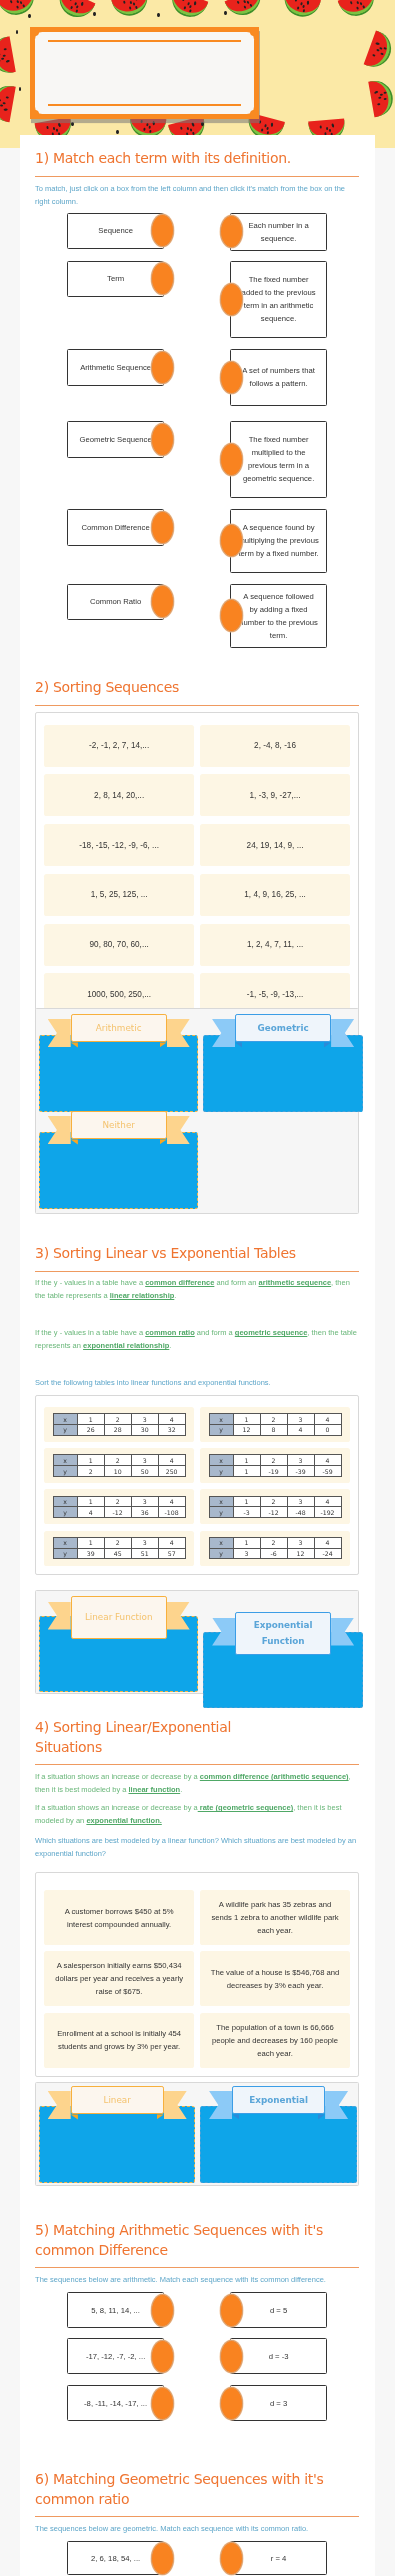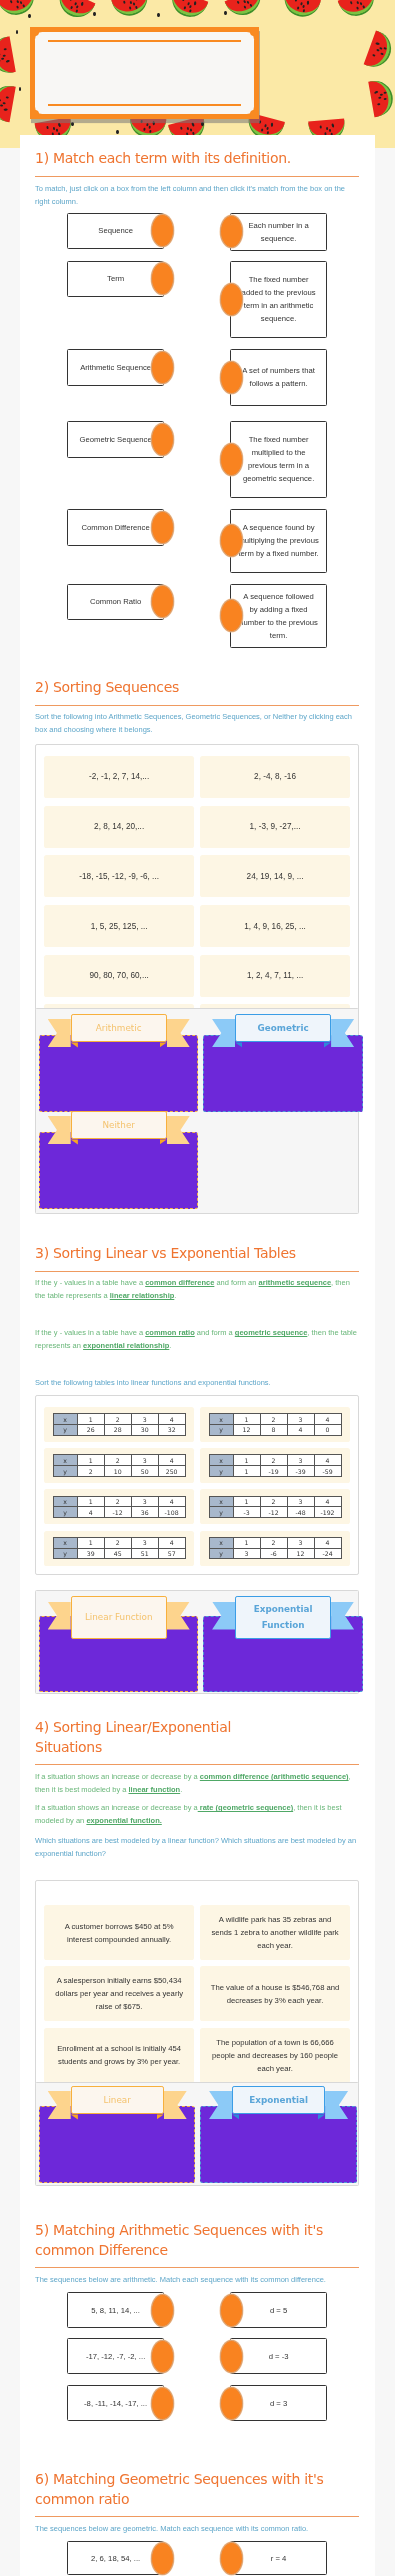--- a/index.html
+++ b/index.html
@@ -44,21 +44,21 @@
   .tile.tbl { height: 52px; }
   .tile.sit { height: 81px; font-size: 7.7px; line-height: 13px; padding: 0 8.2px; }
 
   
   .xy { border-collapse: collapse; font-family: "DejaVu Sans", sans-serif; font-size: 6.2px; background: #fff; }
   .xy td { border: 0.5px solid #555; width: 27px; height: 10.8px; text-align: center; padding: 0 1px; color: #333; }
   .xy td.h { background: #a8b8cc; width: 24px; }
 
   
   .binbox { position: relative; width: 355px; background: #f6f6f6; border: 0.5px solid #d8d8d8; border-radius: 1.5px; }
-  .bin { position: absolute; border: 1px dashed #f5b546; border-radius: 2.6px; background: #6d28d9; }
+  .bin { position: absolute; border: 1px dashed #f5b546; border-radius: 2.6px; background: #0ea5e9; }
   .bin.blue { border-color: #4fa1d5; font-weight: bold; }
   .ribbon { position: absolute; height: 28px; }
   .rib-tail { position: absolute; top: 4.6px; width: 23px; height: 28px; background: #fdd48d; }
   .rib-tail.l { left: -23px; clip-path: polygon(0 0, 100% 0, 100% 100%, 0 100%, 40% 50%); }
   .rib-tail.r { right: -23px; clip-path: polygon(0 0, 100% 0, 60% 50%, 100% 100%, 0 100%); }
   .blue .rib-tail { background: #8ccaf7; }
   .rib-face { position: relative; height: 100%; background: #fcf6ee; border: 1px solid #f7b03d; border-radius: 2.1px; display: flex; align-items: center; justify-content: center; text-align: center; font-family: "DejaVu Sans", sans-serif; font-size: 8.8px; line-height: 15.5px; color: #f4c36f; padding: 2.1px 4.1px; }
   .blue .rib-face { background: #eff5fb; border-color: #3b9de6; color: #5aa5d8; }
   .fold { position: absolute; bottom: -5.2px; width: 7.2px; height: 5.2px; background: #f7a623; }
   .blue .fold { background: #2d8ad9; }
@@ -165,21 +165,20 @@
       <div class="m-right" style="top:375px;height:64px">
           <span class="dot"></span>
           <span>A sequence followed by adding a fixed number to the previous term.</span>
         </div>
     </div>
   </div>
 
   <div class="section" style="top:543px">
     <h2 class="sec-title">2) Sorting Sequences</h2>
     <div class="sec-rule"></div>
-    <p class="instr">Sort the following into Arithmetic Sequences, Geometric Sequences, or Neither by clicking each box and choosing where it belongs.</p>
     <div class="tilebox" style="margin-top:7.2px">
       <div class="tile seq">-2, -1, 2, 7, 14,...</div>
       <div class="tile seq">2, -4, 8, -16</div>
       <div class="tile seq">2, 8, 14, 20,...</div>
       <div class="tile seq">1, -3, 9, -27,...</div>
       <div class="tile seq">-18, -15, -12, -9, -6, ...</div>
       <div class="tile seq">24, 19, 14, 9, ...</div>
       <div class="tile seq">1, 5,  25, 125, ...</div>
       <div class="tile seq">1, 4, 9, 16, 25, ...</div>
       <div class="tile seq">90, 80, 70, 60,...</div>
@@ -390,36 +389,36 @@
   </div>
 
   <div class="binbox" style="position:absolute;left:15.5px;top:1455px;width:324px;height:104px">
     <div class="bin" style="left:2.6px;top:25px;width:159px;height:76px">
       <div class="ribbon" style="left:31px;top:-20.6px;width:96px;height:43px">
         <div class="rib-tail l" style="top:5.2px;height:28px"></div>
           <div class="rib-tail r" style="top:5.2px;height:28px"></div>
         <div class="rib-face">Linear Function</div>
       </div>
     </div>
-    <div class="bin blue" style="left:167px;top:25px;width:160px;height:76px">
+    <div class="bin blue" style="left:167px;top:41px;width:160px;height:76px">
       <div class="ribbon blue" style="left:31px;top:-20.6px;width:96px;height:43px">
         <div class="rib-tail l" style="top:5.2px;height:28px"></div>
           <div class="rib-tail r" style="top:5.2px;height:28px"></div>
         <div class="rib-face">Exponential Function</div>
       </div>
     </div>
   </div>
 
   <div class="section" style="top:1583px">
     <h2 class="sec-title" style="width:216px">4) Sorting Linear/Exponential Situations</h2>
     <div class="sec-rule"></div>
     <p class="green" style="margin-top:5.2px"><span>If a situation shows an increase or decrease by a </span><b>common difference (arithmetic sequence)</b><span>, then it is best modeled by a </span><b>linear function</b><span>.</span></p>
     <p class="green" style="margin-top:5.2px"><span>If a situation shows an increase or decrease by a</span><b> rate (geometric sequence)</b><span>, then it is best modeled by an </span><b>exponential function.</b></p>
     <p class="instr" style="margin-top:7px">Which situations are best modeled by a linear function?  Which situations are best modeled by an exponential function?</p>
-    <div class="tilebox" style="margin-top:20px;row-gap:6.2px;padding-top:24px">
+    <div class="tilebox" style="margin-top:12px;row-gap:6.2px;padding-top:17px">
       <div class="tile sit" style="height:55px">A customer borrows $450 at 5% interest compounded annually.</div>
       <div class="tile sit" style="height:55px">A wildlife park has 35 zebras and sends 1 zebra to another wildlife park each year.</div>
       <div class="tile sit" style="height:55px">A salesperson initially earns $50,434 dollars per year and receives a yearly raise of $675.</div>
       <div class="tile sit" style="height:55px">The value of a house is $546,768 and decreases by 3% each year.</div>
       <div class="tile sit" style="height:55px">Enrollment at a school is initially 454 students and grows by 3% per year.</div>
       <div class="tile sit" style="height:55px">The population of a town is 66,666 people and decreases by 160 people each year.</div>
     </div>
   </div>
 
   <div class="binbox" style="position:absolute;left:15.5px;top:1947px;width:324px;height:104px">

